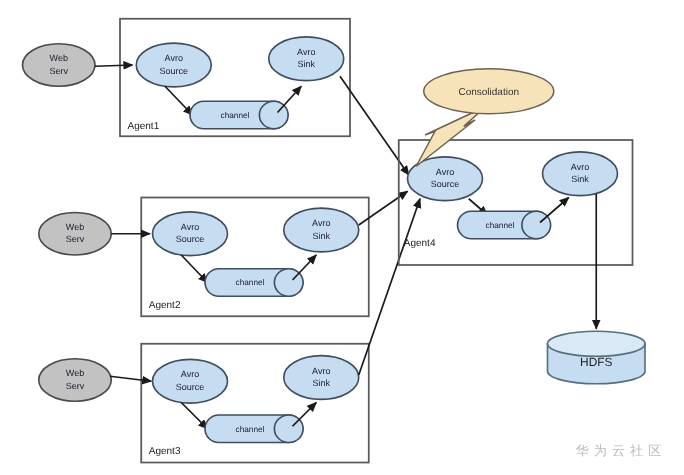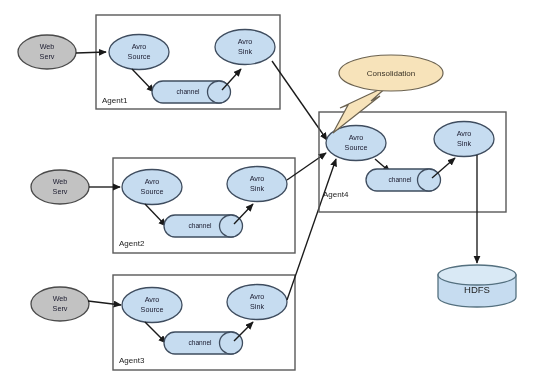--- a/index.html
+++ b/index.html
@@ -265,14 +265,15 @@
     <path class="link" d="M477,155 L477,263" marker-end="url(#arrowhead)"></path>
 
     <g>
       <path class="cyl-face" d="M438,275 L438,297 A39,10 0 0,0 516,297 L516,275 Z"></path>
       <ellipse class="cyl-top" cx="477" cy="275" rx="39" ry="10"></ellipse>
       <text class="hdfs-label" x="477" y="290">HDFS</text>
     </g>
 
   </svg>
 
+  <div class="watermark">华为云社区</div>
 
 </div>
 
 </body></html>

